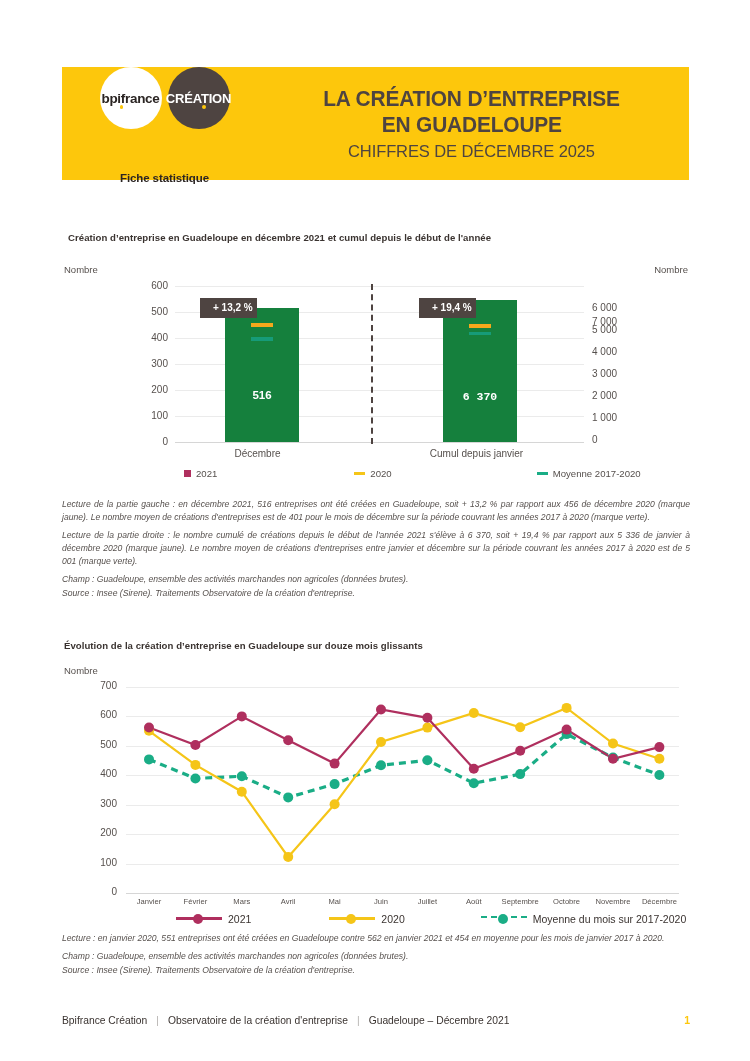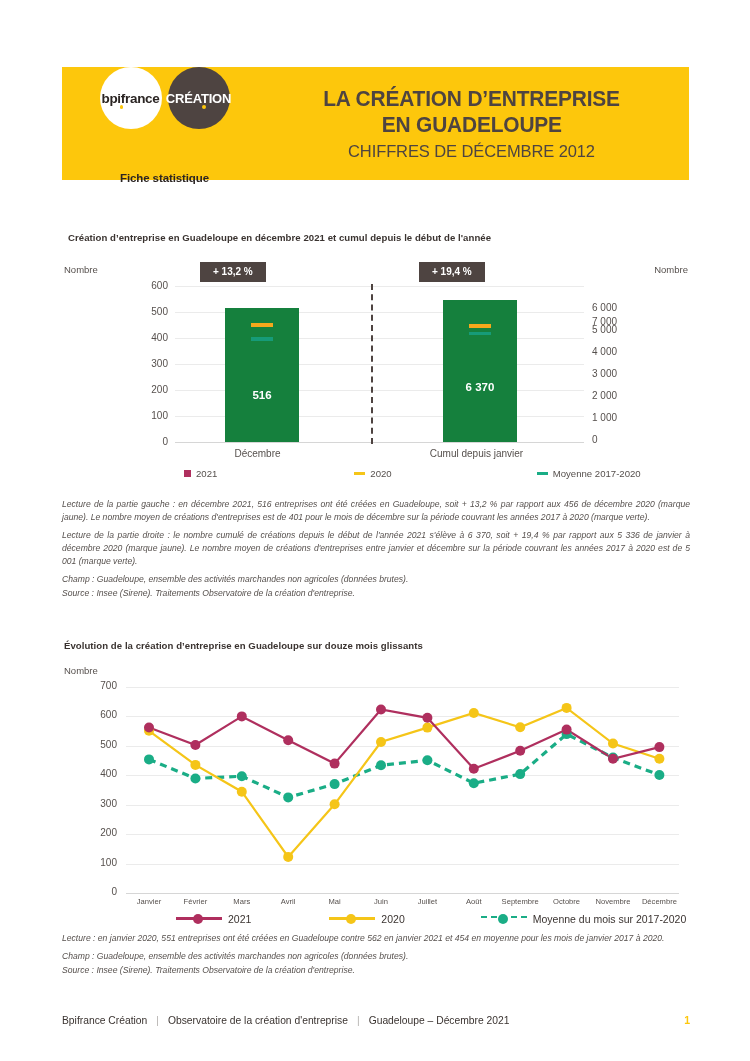--- a/index.html
+++ b/index.html
@@ -103,22 +103,23 @@
     position: absolute; width: 100%; text-align: center;
     color: #ffffff; font-size: 11.5px; font-weight: bold;
   }
   .c1-mark {
     position: absolute; height: 3.5px; width: 22px;
   }
   .c1-mark.y { background: #F5A81C; }
   .c1-mark.g { background: #169B78; }
   .c1-badge {
     position: absolute; background: #4e4441; color: #ffffff;
-    font-size: 10px; font-weight: bold; padding: 4px 13px 5px 13px;
+    font-size: 10px; font-weight: bold; padding: 4px 4px 5px 13px;
     white-space: nowrap;
+    margin-top: 36px;
   }
   .c1-sep {
     position: absolute; width: 0; border-left: 2.5px dashed #4e4441;
   }
   .c1-cat {
     position: absolute; font-size: 10px; color: #56504d;
     text-align: center; white-space: nowrap;
   }
 
   
@@ -213,21 +214,21 @@
         <div class="logo-circle logo-creation">
           <span class="lbl">CRÉATION</span>
           <span class="dot"></span>
         </div>
       </div>
       <div class="fiche">Fiche statistique</div>
     </div>
     <div class="banner-right">
       <div class="banner-title">LA CRÉATION D’ENTREPRISE</div>
       <div class="banner-title">EN GUADELOUPE</div>
-      <div class="banner-sub">CHIFFRES DE DÉCEMBRE 2012</div>
+      <div class="banner-sub">CHIFFRES DE DÉCEMBRE 2025</div>
     </div>
   </div>
 
   <div class="sec-title" id="chart1-title">Création d’entreprise en Guadeloupe en décembre 2021 et cumul depuis le début de l'année</div>
 
   <div class="chart1">
     <div class="c1-axis-name" style="left:0px; top:2px;">Nombre</div>
     <div class="c1-axis-name" style="right:0px; top:2px;">Nombre</div>
 
     <div class="c1-plot">
@@ -241,21 +242,21 @@
         <div class="gl base" style="top:156px;"></div>
       </div>
 
       <div class="c1-bar" style="left:50px; width:74px; top:21.8px; height:134.2px;">
         <div class="c1-bar-value" style="top:81px;">516</div>
         <div class="c1-mark y" style="left:26px; top:15.4px;"></div>
         <div class="c1-mark g" style="left:26px; top:29.7px;"></div>
       </div>
 
       <div class="c1-bar" style="left:268px; width:74px; top:14px; height:142px;">
-        <div class="c1-bar-value" style="top:81px;">6 370</div>
+        <div class="c1-bar-value" style="top:90px;font-family:Liberation Mono, monospace;">6 370</div>
         <div class="c1-mark y" style="left:26px; top:24.1px;"></div>
         <div class="c1-mark g" style="left:26px; top:31.5px;"></div>
       </div>
 
       <div class="c1-sep" style="left:196px; top:-2px; height:160px;"></div>
     </div>
 
     <div class="c1-axis-lab" style="left:49px; width:55px; text-align:right; top:18px;">600</div>
     <div class="c1-axis-lab" style="left:49px; width:55px; text-align:right; top:44px;">500</div>
     <div class="c1-axis-lab" style="left:49px; width:55px; text-align:right; top:70px;">400</div>

